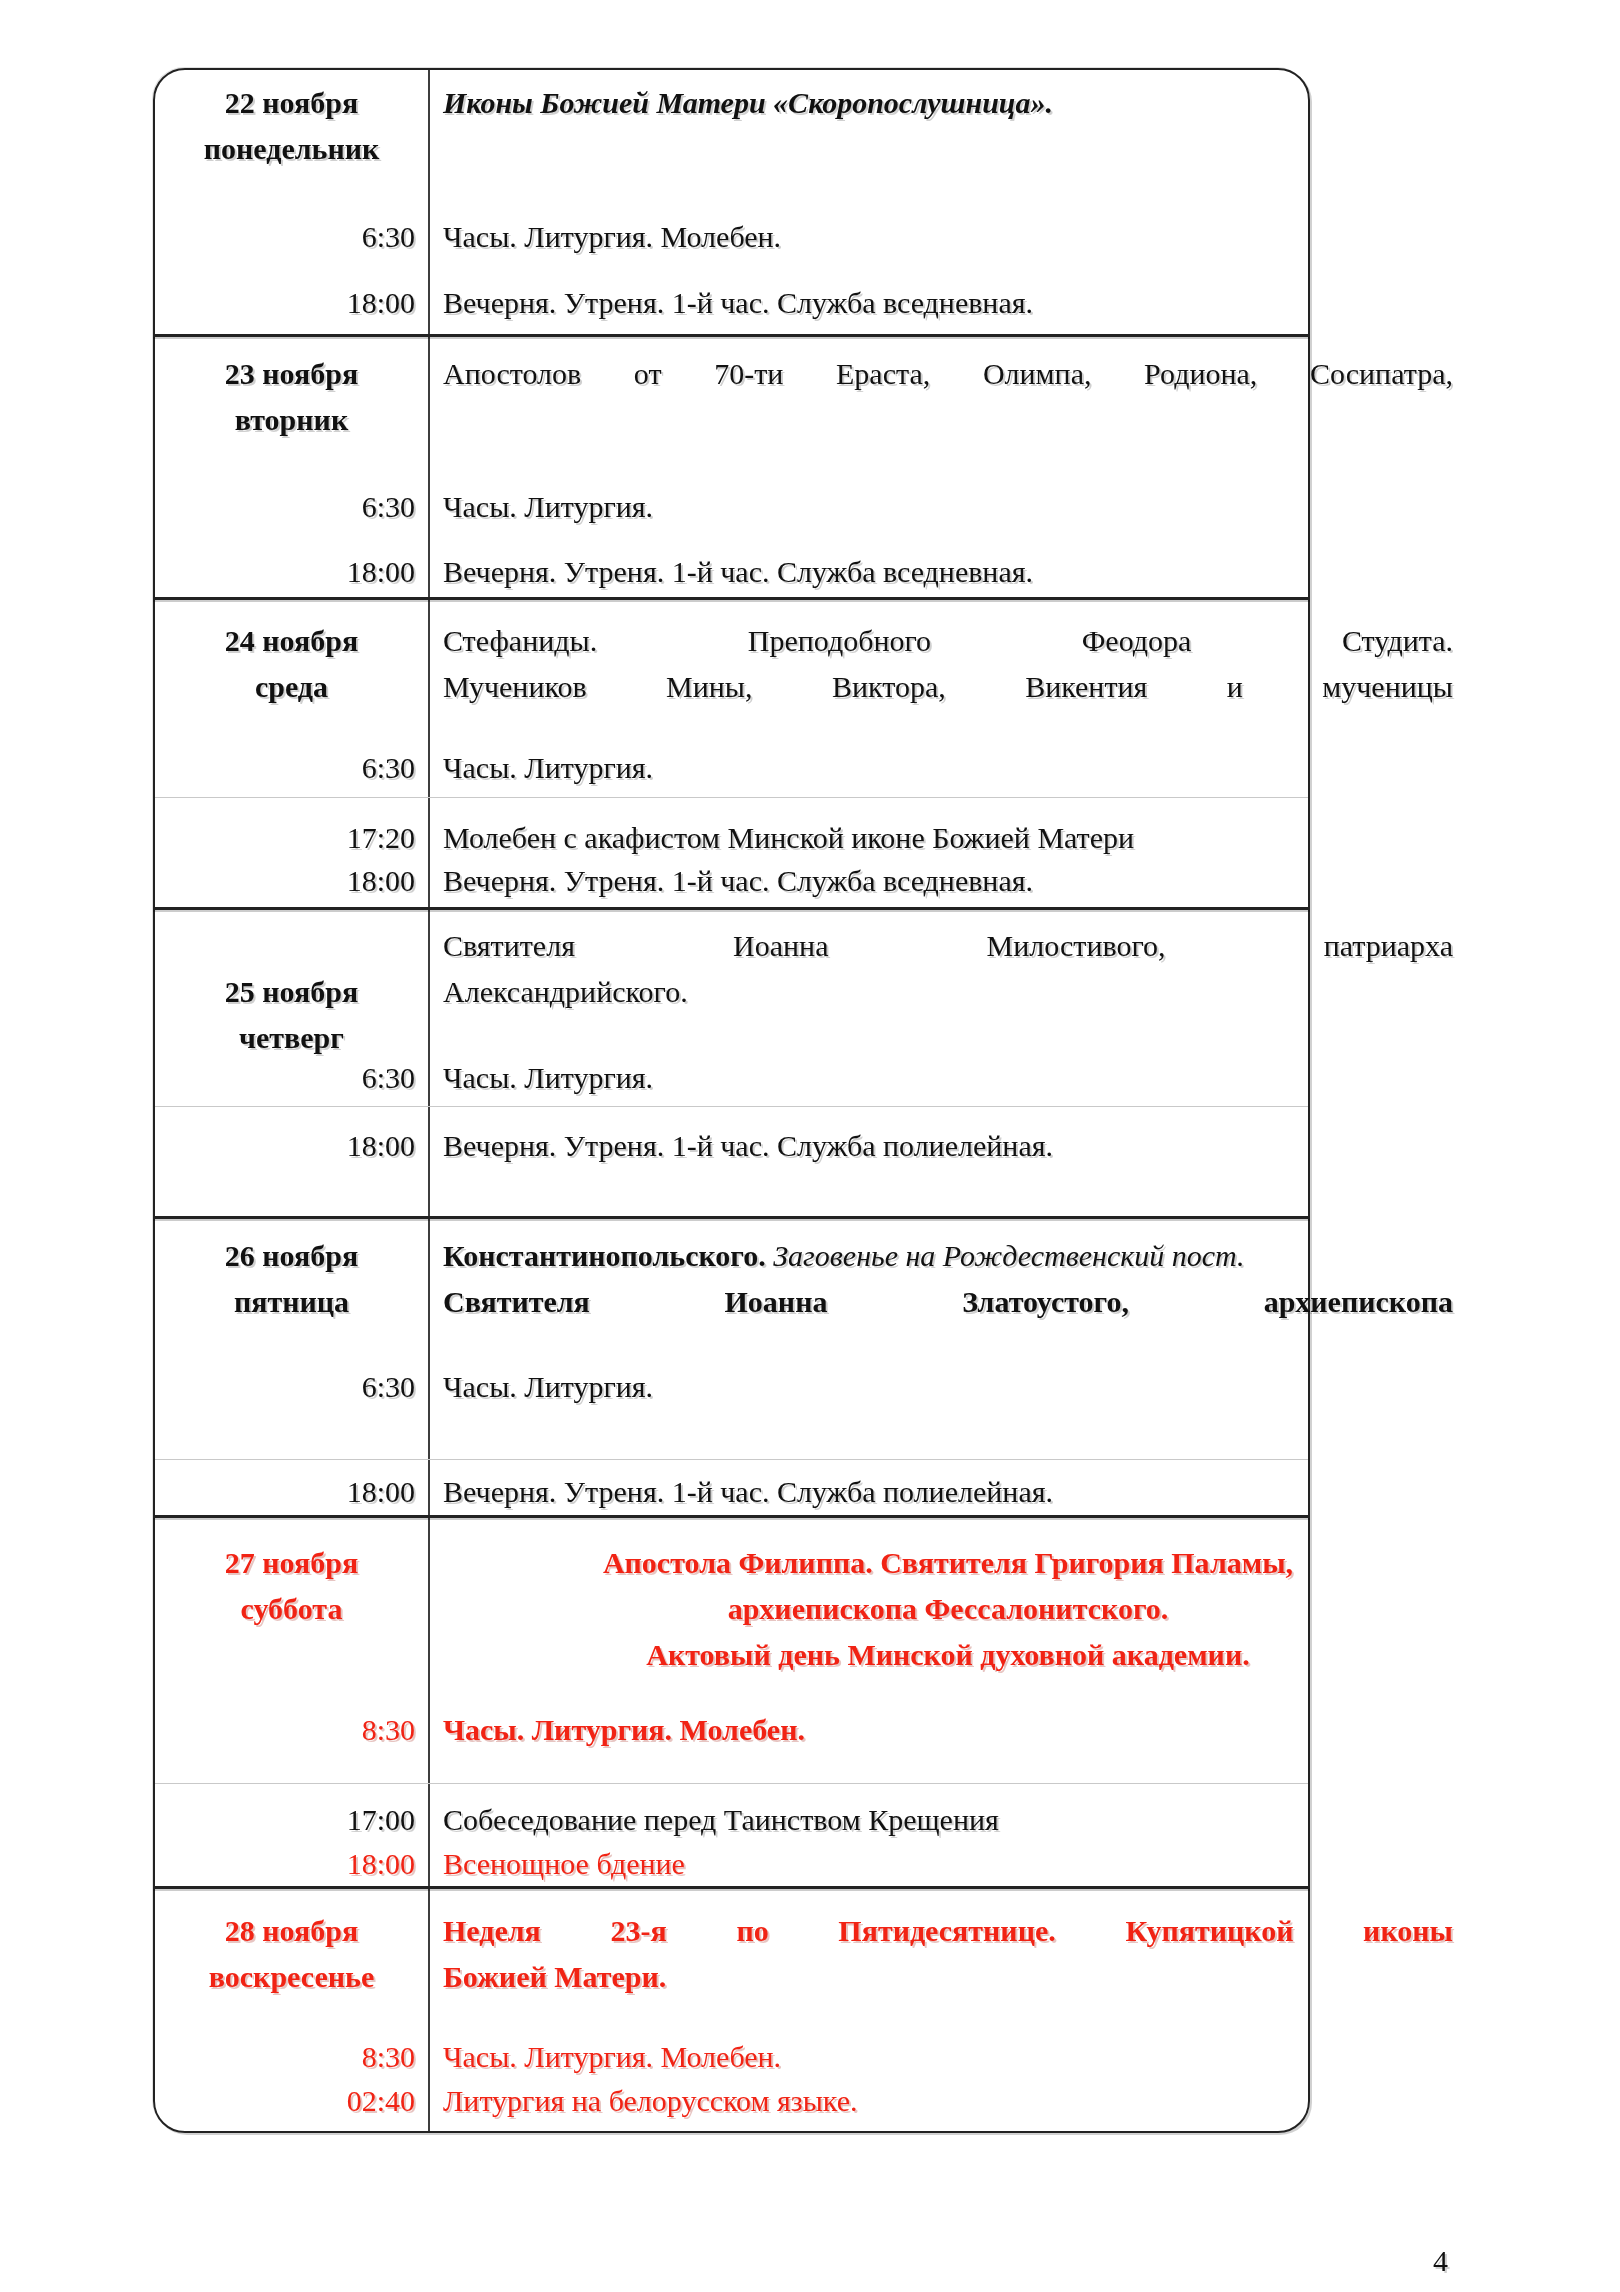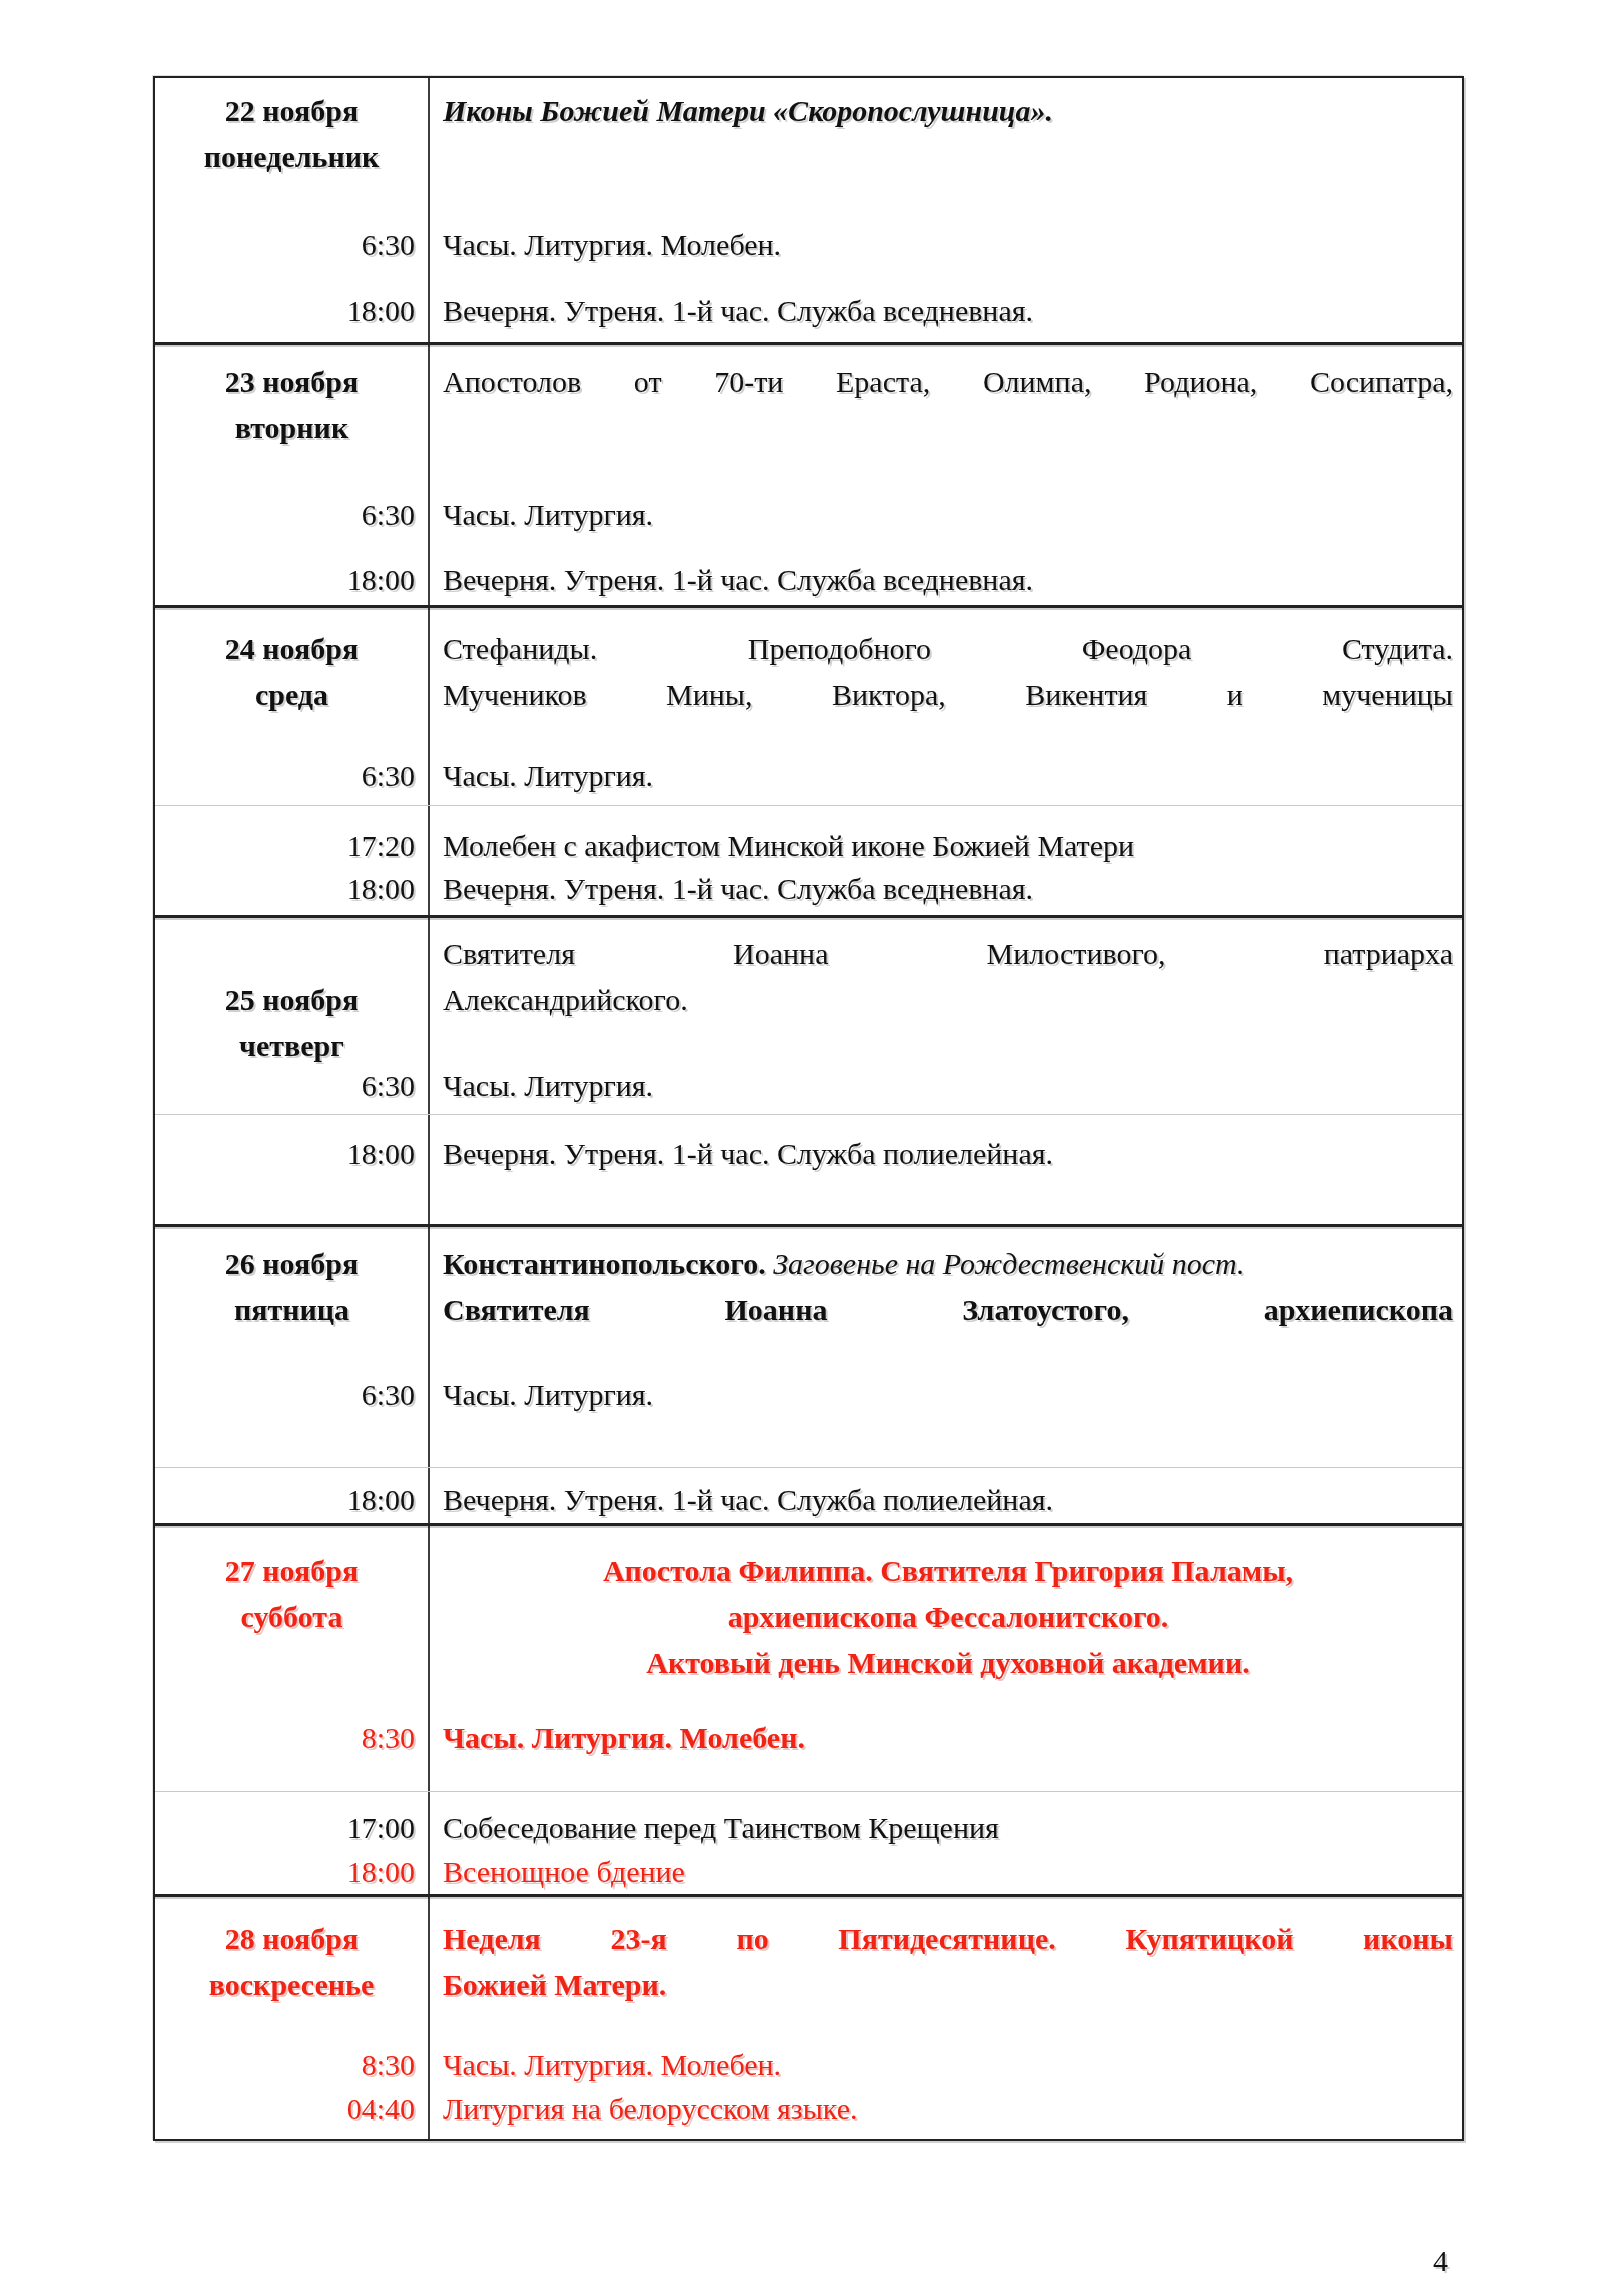--- a/index.html
+++ b/index.html
@@ -55,21 +55,21 @@
   .page-number{
     position:absolute;
     font-size:30px;line-height:46px;
     text-shadow:2px 2px 0 rgba(40,40,40,0.22);
   }
 </style>
 </head>
 <body>
 
 <div class="sheet">
-  <div class="table" id="schedule-table" style="left: 153px; top: 76px; width: 1311px; height: 2065px;">
+  <div class="table" id="schedule-table" style="left: 153px; top: 68px; width: 1157px; height: 2065px; border-radius: 32px;">
       <div class="vdivider" style="left: 273px;"></div>
       <div class="hsep-dark" style="top: 264px;"></div>
       <div class="hsep-dark" style="top: 527px;"></div>
       <div class="hsep-dark" style="top: 837px;"></div>
       <div class="hsep-dark" style="top: 1146px;"></div>
       <div class="hsep-dark" style="top: 1445px;"></div>
       <div class="hsep-dark" style="top: 1816px;"></div>
       <div class="hsep-light" style="top: 727px;"></div>
       <div class="hsep-light" style="top: 1036px;"></div>
       <div class="hsep-light" style="top: 1389px;"></div>
@@ -195,21 +195,21 @@
           <div>воскресенье</div>
         </div>
         <div class="desc-cell" style="top: 1838px; left: 288px; width: 1010px;">
           <div class="line stretch"><span class="b red">Неделя 23-я по Пятидесятнице. Купятицкой иконы</span></div>
           <div class="line"><span class="b red">Божией Матери.</span></div>
         </div>
         <div class="time-cell red" style="top: 1964px; width: 260px;">8:30</div>
         <div class="desc-cell" style="top: 1964px; left: 288px; width: 1010px;">
           <div class="line"><span class="red">Часы. Литургия. Молебен.</span></div>
         </div>
-        <div class="time-cell red" style="top: 2008px; width: 260px;">04:40</div>
+        <div class="time-cell red" style="top: 2008px; width: 260px;">02:40</div>
         <div class="desc-cell" style="top: 2008px; left: 288px; width: 1010px;">
           <div class="line"><span class="red">Литургия на белорусском языке.</span></div>
         </div>
       </div>
     </div>
   <div class="page-number" style="left: 1433px; top: 2238px;">4</div>
 </div>
 
 
 </body></html>

